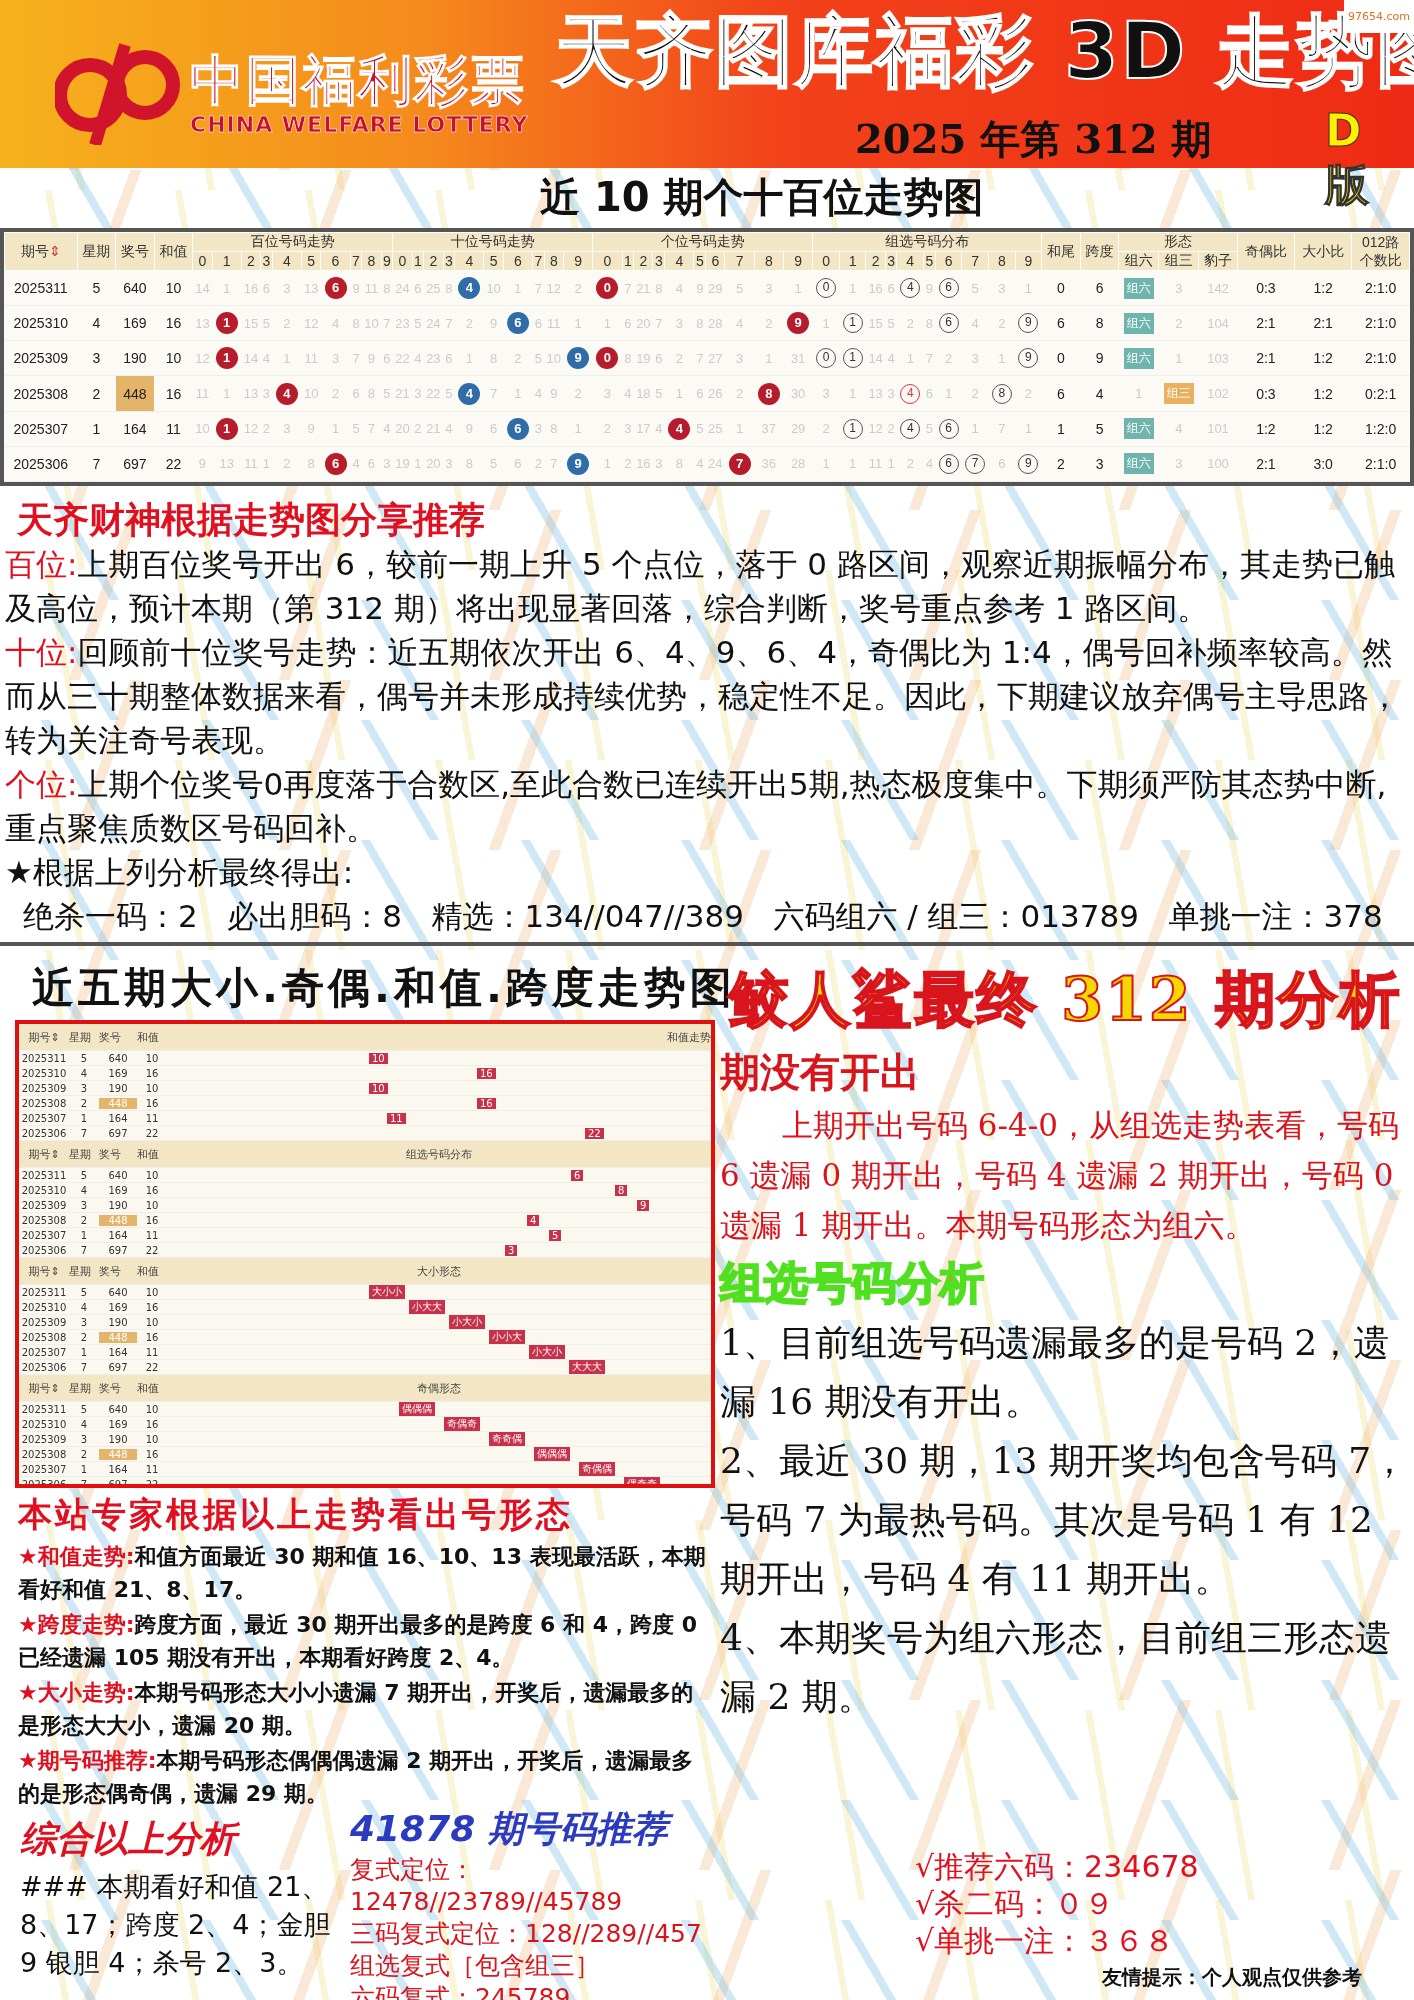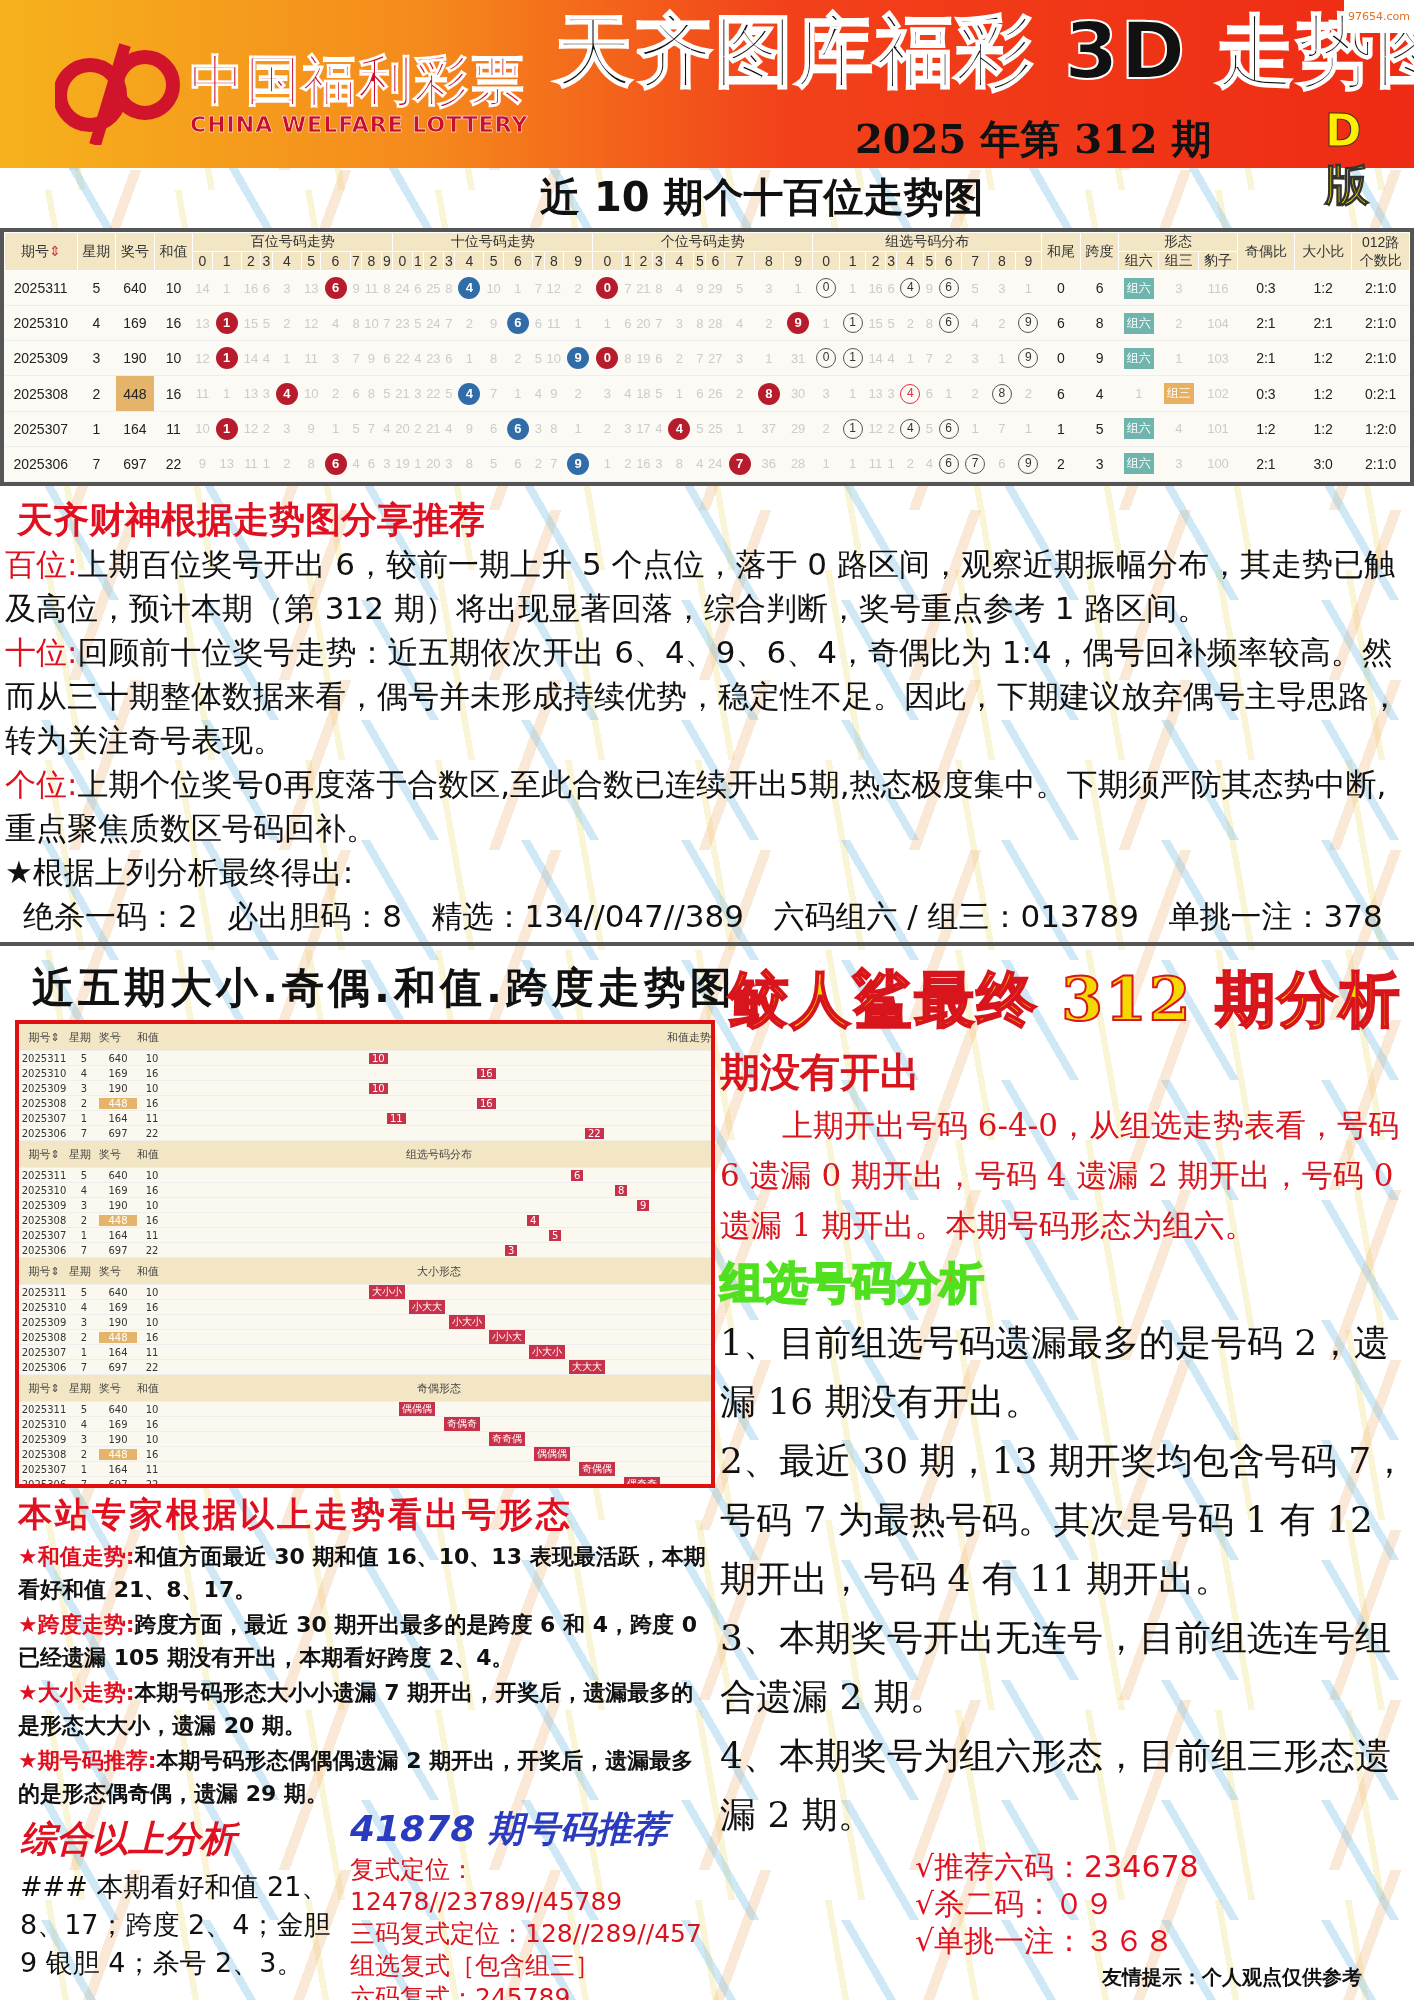--- a/index.html
+++ b/index.html
@@ -195,21 +195,21 @@
             <td><span class="ring">4</span></td>
             <td class="miss">9</td>
             <td><span class="ring">6</span></td>
             <td class="miss">5</td>
             <td class="miss">3</td>
             <td class="miss">1</td>
             <td>0</td>
             <td>6</td>
             <td><span class="tag teal">组六</span></td>
             <td class="miss">3</td>
-            <td class="miss">116</td>
+            <td class="miss">142</td>
             <td>0:3</td>
             <td>1:2</td>
             <td>2:1:0</td>
           </tr>
           <tr>
             <td>2025310</td>
             <td>4</td>
             <td>169</td>
             <td>16</td>
             <td class="miss">13</td>
@@ -716,21 +716,20 @@
     <div class="line">六码复式：245789</div>
   </div>
 
   <div class="right-block">
     <div class="bigtitle">鲛人鲨最终 312 期分析</div>
     <div class="review-h">期没有开出</div>
     <div class="review-t">上期开出号码 6-4-0，从组选走势表看，号码 6 遗漏 0 期开出，号码 4 遗漏 2 期开出，号码 0 遗漏 1 期开出。本期号码形态为组六。</div>
     <div class="green-h">组选号码分析</div>
     <div class="analysis">1、目前组选号码遗漏最多的是号码 2，遗漏 16 期没有开出。</div>
     <div class="analysis">2、最近 30 期，13 期开奖均包含号码 7，号码 7 为最热号码。其次是号码 1 有 12 期开出，号码 4 有 11 期开出。</div>
-    <div class="analysis">3、本期奖号开出无连号，目前组选连号组合遗漏 2 期。</div>
     <div class="analysis">4、本期奖号为组六形态，目前组三形态遗漏 2 期。</div>
   </div>
 
   <div class="picks">
     <div>√推荐六码：234678</div>
     <div>√杀二码：０９</div>
     <div>√单挑一注：３６８</div>
   </div>
   <div class="footnote">友情提示：个人观点仅供参考</div>
 </div>

